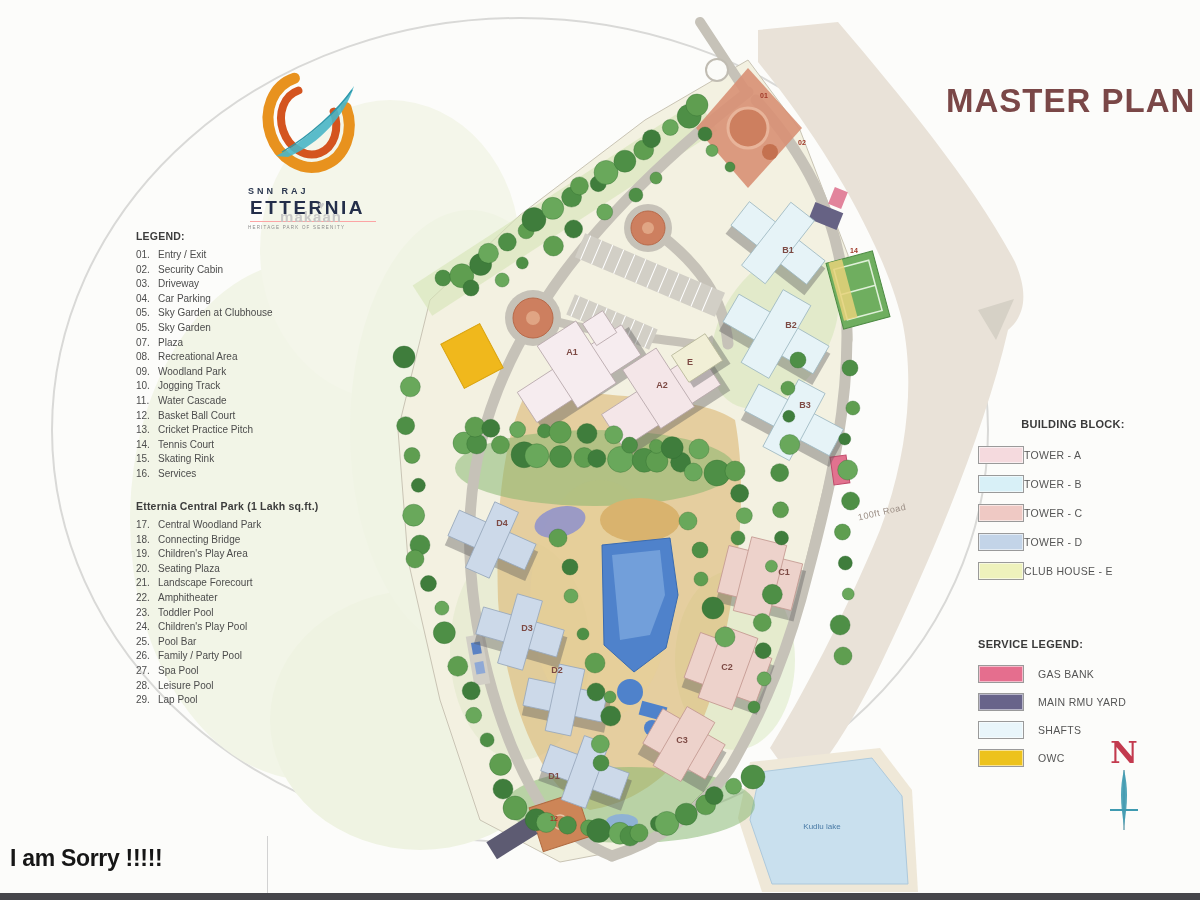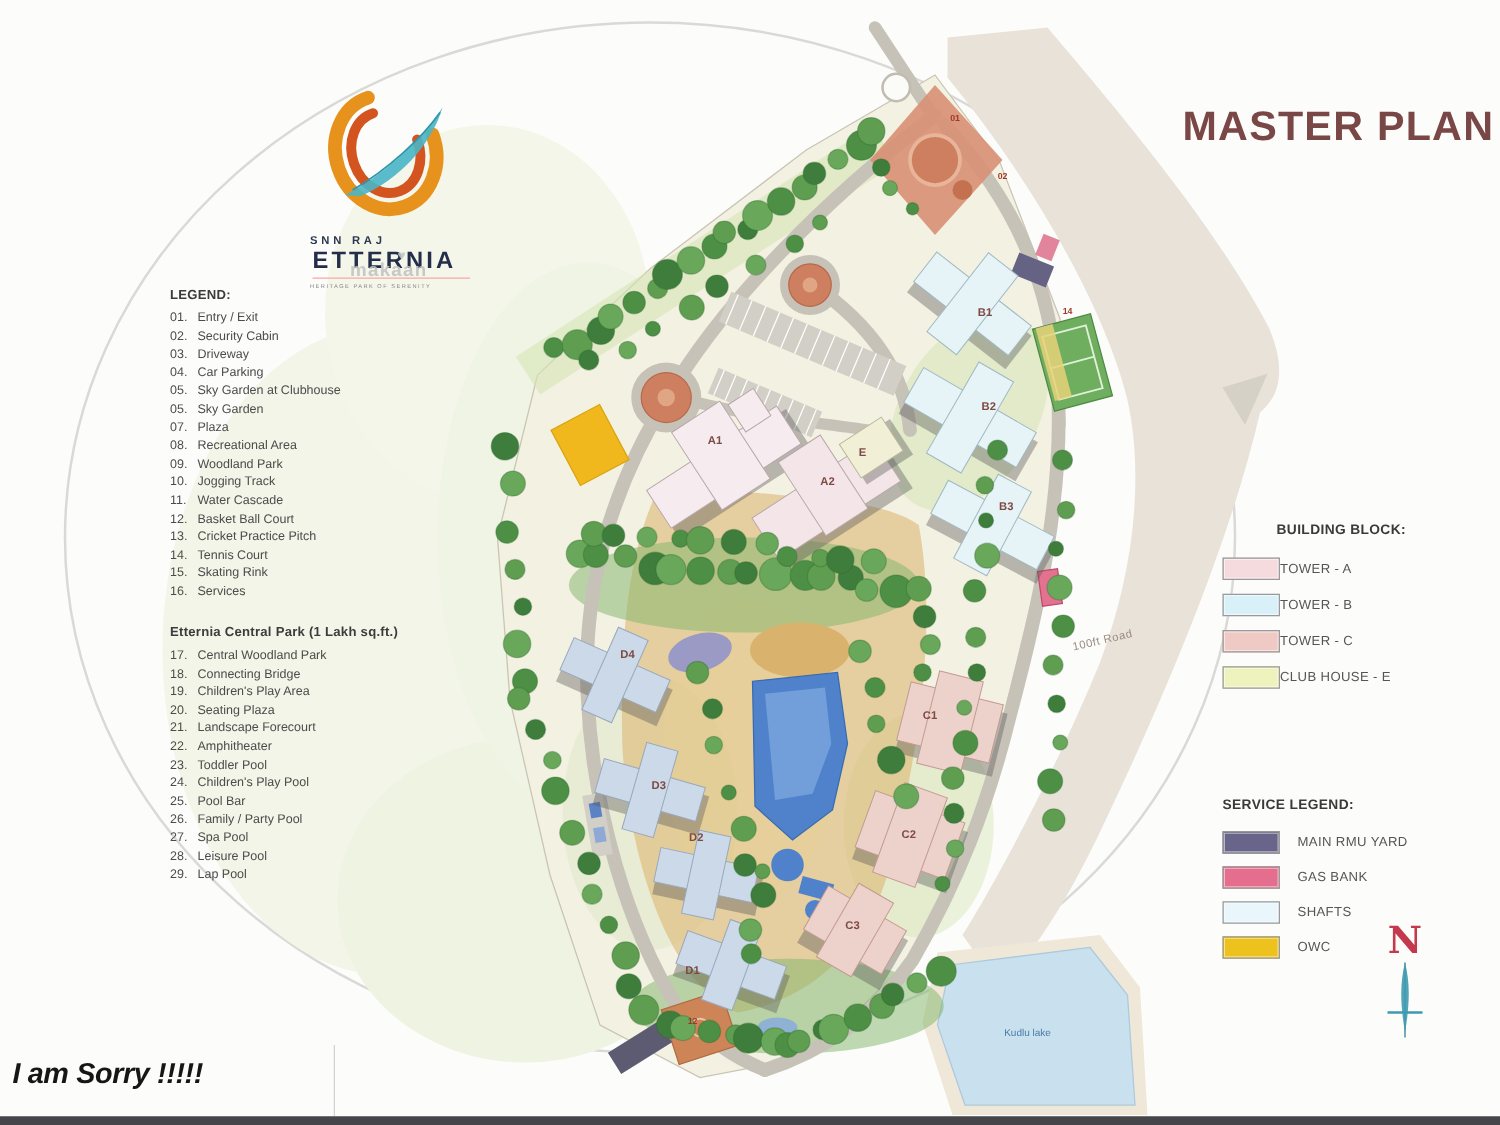--- a/index.html
+++ b/index.html
@@ -35,21 +35,21 @@
   .bb-row{display:flex;align-items:center;height:29px;}
   .sv-row{display:flex;align-items:center;gap:14px;height:28px;}
   .sw{width:44px;height:16px;border:1px solid #9a9a9a;box-shadow:inset 0 0 0 1px #ffffff88;flex:0 0 44px;}
   .sw-label{font-size:10.5px;color:#555;letter-spacing:.3px;}
 
   
   #compass{left:1102px;top:738px;width:44px;text-align:center;}
   #compass .n{font-size:30px;font-weight:bold;color:#c33a4e;line-height:30px;font-family:"DejaVu Serif",serif;}
 
   
-  #apology{left:10px;top:845px;font-size:23px;font-weight:600;color:#161616;letter-spacing:-.3px;font-style:italic;}
+  #apology{left:10px;top:845px;font-size:23px;font-weight:600;color:#161616;letter-spacing:-.3px;}
   #bottom-bar{left:0;top:893px;width:1200px;height:7px;background:#45454a;}
   #fold-line{left:267px;top:836px;width:1px;height:57px;background:#d2d2d2;}
 
   
   .twr{position:absolute;transform:translate(-50%,-50%);font-size:9px;font-weight:bold;color:#7d4a44;}
   .mk{position:absolute;transform:translate(-50%,-50%);font-size:7px;font-weight:bold;color:#a03828;}
   #road-label{left:882px;top:512px;transform:translate(-50%,-50%) rotate(-13deg);
               font-size:9px;color:#9a8d84;letter-spacing:.5px;}
   #lake-label{left:822px;top:826px;transform:translate(-50%,-50%);font-size:8px;color:#4a7ba6;}
 </style>
@@ -403,21 +403,21 @@
       </g>
   </svg>
 
   <div>
     <span class="twr" style="left:572px;top:352px">A1</span>
     <span class="twr" style="left:662px;top:385px">A2</span>
     <span class="twr" style="left:690px;top:362px">E</span>
     <span class="twr" style="left:788px;top:250px">B1</span>
     <span class="twr" style="left:791px;top:325px">B2</span>
     <span class="twr" style="left:805px;top:405px">B3</span>
-    <span class="twr" style="left:744px;top:572px">C1</span>
+    <span class="twr" style="left:784px;top:572px">C1</span>
     <span class="twr" style="left:727px;top:667px">C2</span>
     <span class="twr" style="left:682px;top:740px">C3</span>
     <span class="twr" style="left:502px;top:523px">D4</span>
     <span class="twr" style="left:527px;top:628px">D3</span>
     <span class="twr" style="left:557px;top:670px">D2</span>
     <span class="twr" style="left:554px;top:776px">D1</span>
     <span class="mk" style="left:764px;top:95px">01</span>
     <span class="mk" style="left:802px;top:142px">02</span>
     <span class="mk" style="left:854px;top:250px">14</span>
     <span class="mk" style="left:554px;top:818px">12</span>
@@ -581,35 +581,39 @@
         </div>
         <div class="bb-row">
           <span class="sw" style="background: rgb(216, 240, 247);"></span>
           <span class="sw-label">TOWER - B</span>
         </div>
         <div class="bb-row">
           <span class="sw" style="background: rgb(239, 201, 196);"></span>
           <span class="sw-label">TOWER - C</span>
         </div>
         <div class="bb-row">
+          <span class="sw" style="background: rgb(195, 212, 232);"></span>
+          <span class="sw-label">TOWER - D</span>
+        </div>
+        <div class="bb-row">
           <span class="sw" style="background: rgb(238, 242, 188);"></span>
           <span class="sw-label">CLUB HOUSE - E</span>
         </div>
       </div>
   </div>
   <div class="abs" id="sv-panel">
     <div class="sw-head">SERVICE LEGEND:</div>
     <div id="sv-list">
         <div class="sv-row">
+          <span class="sw" style="background: rgb(229, 110, 142);"></span>
+          <span class="sw-label">GAS BANK</span>
+        </div>
+        <div class="sv-row">
           <span class="sw" style="background: rgb(104, 100, 138);"></span>
           <span class="sw-label">MAIN RMU YARD</span>
-        </div>
-        <div class="sv-row">
-          <span class="sw" style="background: rgb(229, 110, 142);"></span>
-          <span class="sw-label">GAS BANK</span>
         </div>
         <div class="sv-row">
           <span class="sw" style="background: rgb(233, 246, 251);"></span>
           <span class="sw-label">SHAFTS</span>
         </div>
         <div class="sv-row">
           <span class="sw" style="background: rgb(237, 194, 28);"></span>
           <span class="sw-label">OWC</span>
         </div>
       </div>

